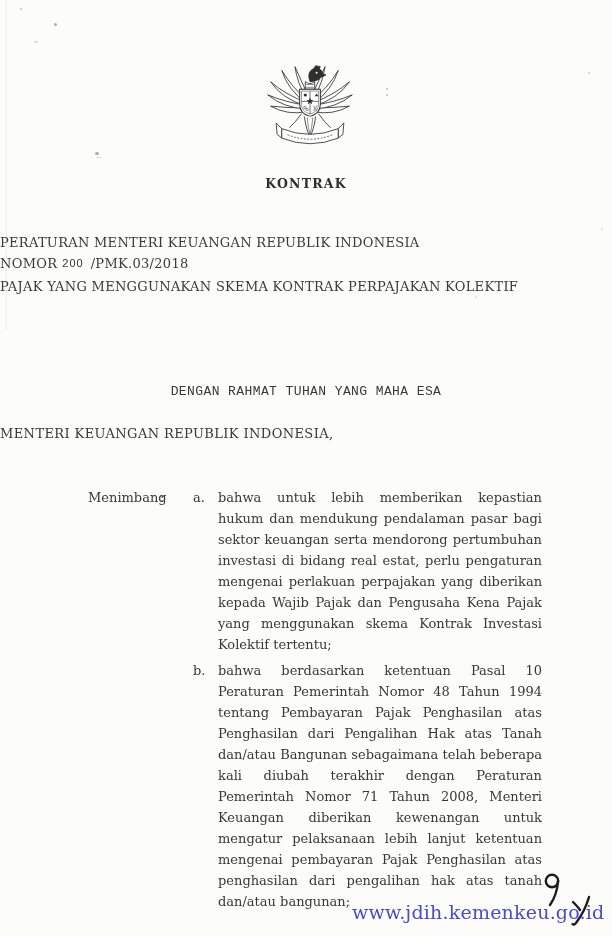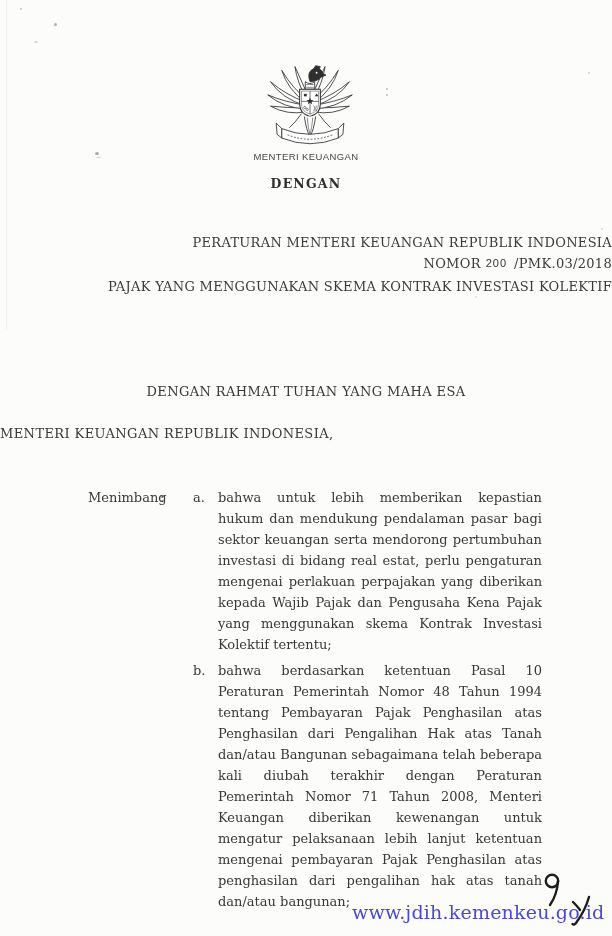--- a/index.html
+++ b/index.html
@@ -20,32 +20,32 @@
     font-family:"Liberation Sans", sans-serif;
     font-size:9.5px; line-height:11px; letter-spacing:0.4px; color:#454545;
   }
   .salinan {
     left:0; right:0; top:176px; text-align:center;
     font-weight:bold; font-size:12.5px; letter-spacing:1.2px; color:#2e2e2e;
   }
 
   
   .title-block {
-    left:0; right:0; top:232px; text-align:right;
+    left:0; right:0; top:232px; text-align:left;
     font-size:13px; line-height:21.4px; letter-spacing:0.3px; color:#3a3a3a;
   }
   .typed-number {
     font-family:"Liberation Sans", sans-serif;
     font-size:11px; letter-spacing:1px;
     position:relative; top:-1.5px;
     padding:0 7px 0 5px;
     color:#333;
     margin-top:20px;
   }
-  .invocation { left:0; right:0; top:384px; text-align:center; font-size:13px; letter-spacing:0.4px; }
+  .invocation { left:0; right:0; top:384px; text-align:center; font-size:13px; letter-spacing:0.4px;font-family:Liberation Mono, monospace; }
   .issuer     { left:0; right:0; top:426px; font-size:13px; letter-spacing:0.4px; }
 
   
   .considering {
     left:88px; top:487px; width:454px;
     display:flex; align-items:flex-start;
     font-size:13px; line-height:21px;
   }
   .cons-label { width:72px; flex:none; }
   .cons-colon { width:33px; flex:none; }
@@ -124,30 +124,29 @@
     <path d="M41,52 Q34,62 28,67 M59,52 Q66,62 72,67"></path>
 
     <path d="M20,68 L14,62 L15,74 L20,78 Z" fill="#fff"></path>
     <path d="M80,68 L86,62 L85,74 L80,78 Z" fill="#fff"></path>
     <path d="M20,68 Q50,80 80,68 L80,78 Q50,90 20,78 Z" fill="#fff"></path>
     <path d="M26,74.5 Q50,84 74,74.5" stroke-width="0.8" stroke-dasharray="2 1.6"></path>
   </svg>
 </div>
 
 <div class="abs ministry">
-  <div>MENTERI KEUANGAN</div>
 </div>
-<div class="abs salinan">DENGAN</div>
+<div class="abs salinan">KONTRAK</div>
 
 <div class="abs title-block">
   <div>PERATURAN MENTERI KEUANGAN REPUBLIK INDONESIA</div>
   <div>
     <span>NOMOR</span><span class="typed-number">200</span><span>/PMK.03/2018</span>
   </div>
-  <div>PAJAK YANG MENGGUNAKAN SKEMA KONTRAK INVESTASI KOLEKTIF</div>
+  <div>PAJAK YANG MENGGUNAKAN SKEMA KONTRAK PERPAJAKAN KOLEKTIF</div>
 </div>
 
 <div class="abs invocation">DENGAN RAHMAT TUHAN YANG MAHA ESA</div>
 <div class="abs issuer">MENTERI KEUANGAN REPUBLIK INDONESIA,</div>
 
 <div class="abs considering">
   <div class="cons-label">Menimbang</div>
   <div class="cons-colon">:</div>
   <div class="cons-items">
     <div class="cons-item">

